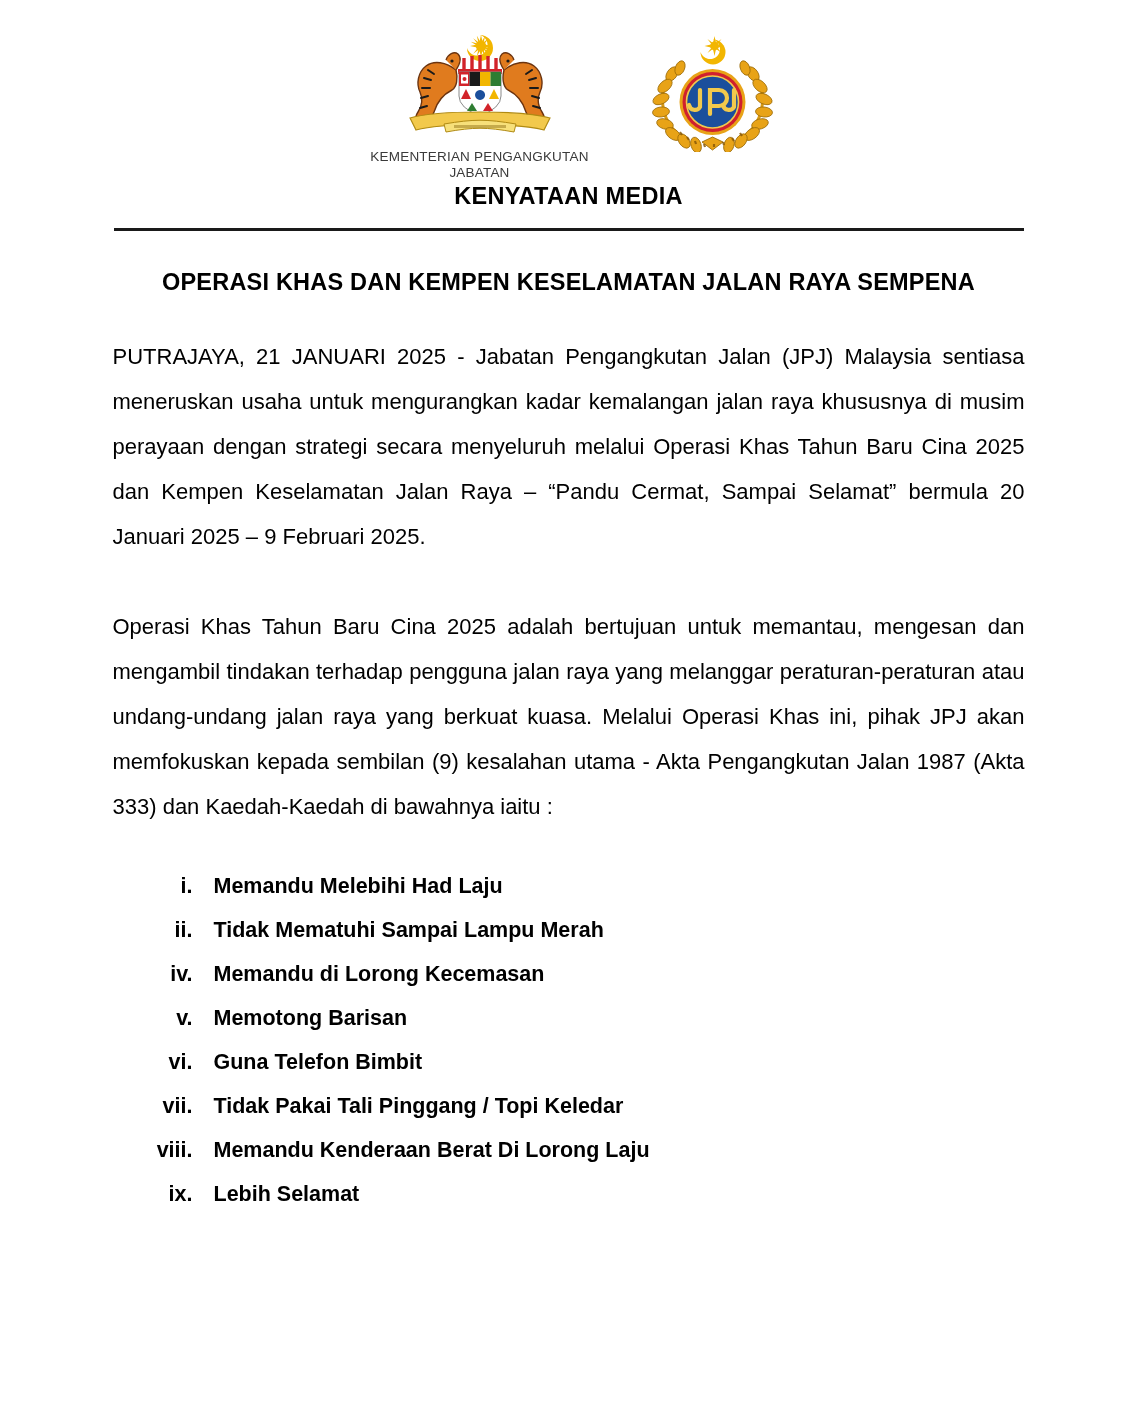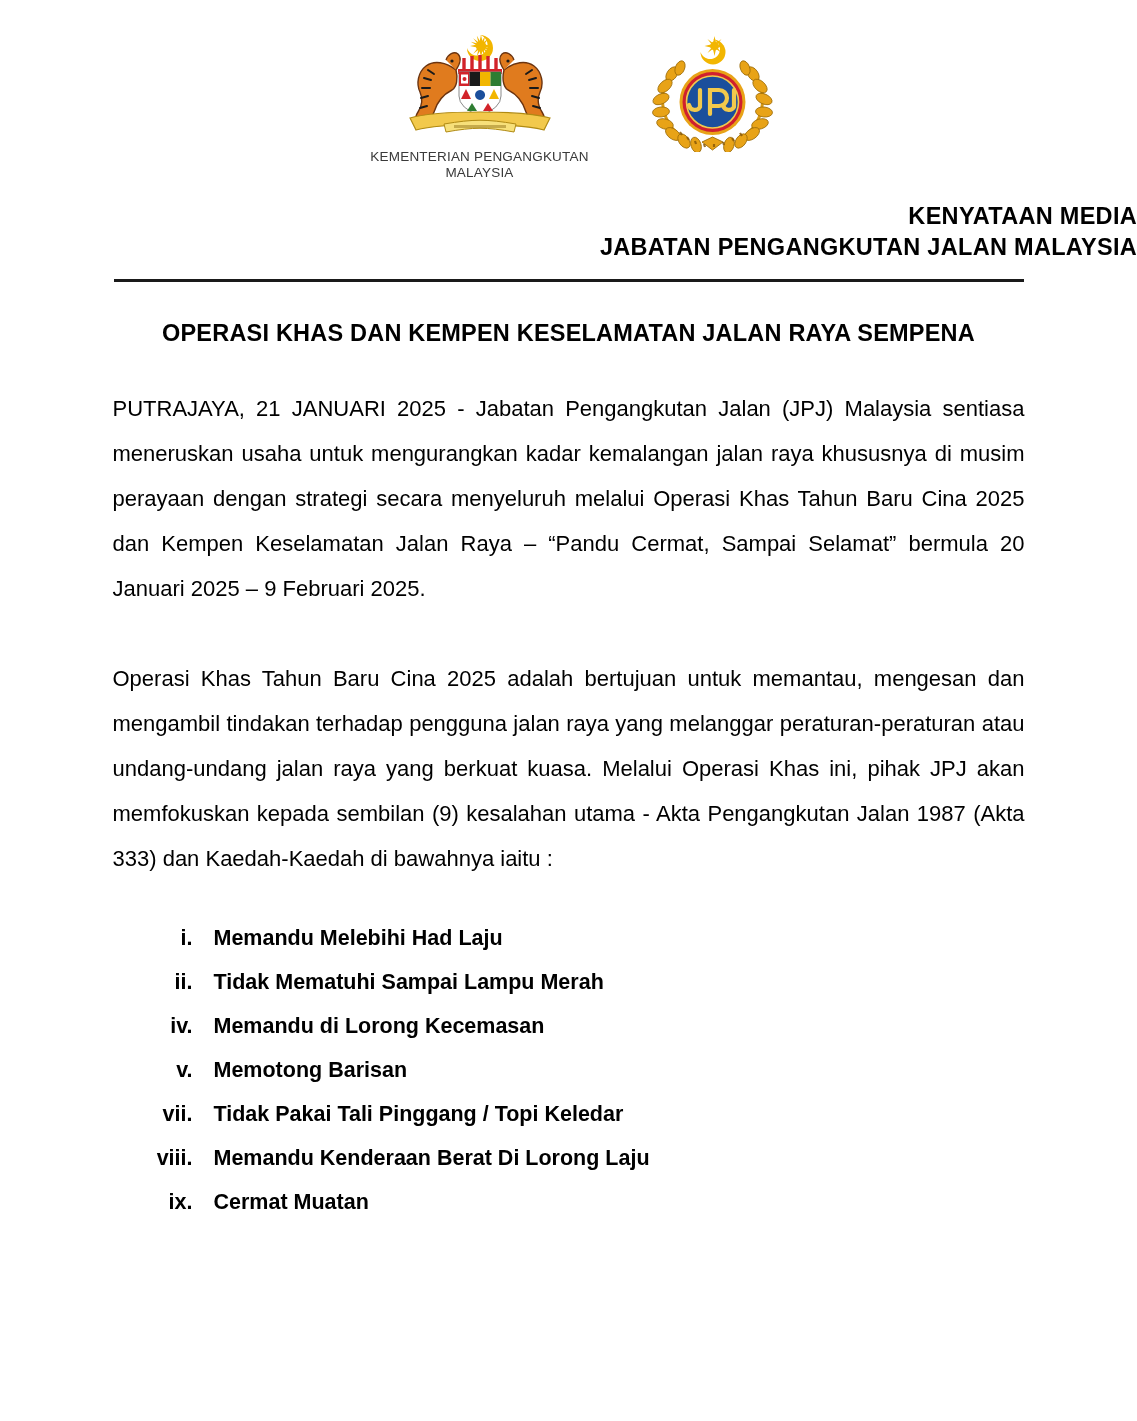--- a/index.html
+++ b/index.html
@@ -52,22 +52,22 @@
 
   .jpj-block {
     width: 130px;
     display: flex;
     justify-content: center;
     padding-top: 2px;
   }
 
   
   .doc-header {
-    margin-top: 20px;
-    text-align: right;
+    margin-top: 0;
+    text-align: center;
   }
   .doc-header .hline {
     font-weight: bold;
     font-size: 23.5px;
     letter-spacing: 0.3px;
     line-height: 1.33;
   }
 
   .rule {
     width: 910px;
@@ -224,21 +224,21 @@
 
         <g>
           <path d="M16,88 C44,80 128,80 156,88 L150,100 C124,93 48,93 22,100 Z" fill="#F2C94C" stroke="#b08a13" stroke-width="1.2"></path>
           <path d="M50,94 C80,89 92,89 122,94 L120,102 C92,97 80,97 52,102 Z" fill="#F7E07A" stroke="#b08a13" stroke-width="1"></path>
           <rect x="60" y="95" width="52" height="3" fill="#8a6b12" opacity="0.45"></rect>
         </g>
       </svg>
 
       <div class="ministry-caption">
         <div>KEMENTERIAN PENGANGKUTAN</div>
-        <div>MALAYSIA</div>
+        <div>JABATAN</div>
       </div>
     </div>
 
     <div class="jpj-block">
       <svg class="jpj-logo" width="125" height="120" viewBox="0 0 125 120">
 
         <g transform="translate(62.5,17)">
           <path d="M-12,3 a12.5,12.5 0 1,0 12.5,-12.5 a10,10 0 1,1 -12.5,12.5 z" fill="#F2B600"></path>
           <g fill="#F2B600" transform="translate(2,-3)">
             <circle cx="0" cy="0" r="4.4"></circle>
@@ -297,21 +297,20 @@
         <g stroke="#8a5a08" stroke-width="2.2" opacity="0.85">
           <path d="M30,100 L32,103 M37,105 L39,108 M45,109 L46,112 M54,112 L55,115
                    M64,112 L64,115 M73,110 L74,113 M82,106 L84,109 M90,101 L92,104"></path>
         </g>
       </svg>
     </div>
   </div>
 
   <div class="doc-header">
     <div class="hline">KENYATAAN MEDIA</div>
-    <div class="hline">JABATAN PENGANGKUTAN JALAN MALAYSIA</div>
   </div>
 
   <hr class="rule">
 
   <div class="main-title">
     <div>OPERASI KHAS DAN KEMPEN KESELAMATAN JALAN RAYA SEMPENA</div>
   </div>
 
   <div class="body-wrap">
 
@@ -330,27 +329,31 @@
       </li>
       <li>
         <span class="num">iv.</span>
         <span class="txt">Memandu di Lorong Kecemasan</span>
       </li>
       <li>
         <span class="num">v.</span>
         <span class="txt">Memotong Barisan</span>
       </li>
       <li>
+        <span class="num">vi.</span>
+        <span class="txt">Guna Telefon Bimbit</span>
+      </li>
+      <li>
         <span class="num">vii.</span>
         <span class="txt">Tidak Pakai Tali Pinggang / Topi Keledar</span>
       </li>
       <li>
         <span class="num">viii.</span>
         <span class="txt">Memandu Kenderaan Berat Di Lorong Laju</span>
       </li>
       <li>
         <span class="num">ix.</span>
-        <span class="txt">Cermat Muatan</span>
+        <span class="txt">Lebih Selamat</span>
       </li>
     </ul>
 
   </div>
 </div>
 
 </body></html>

